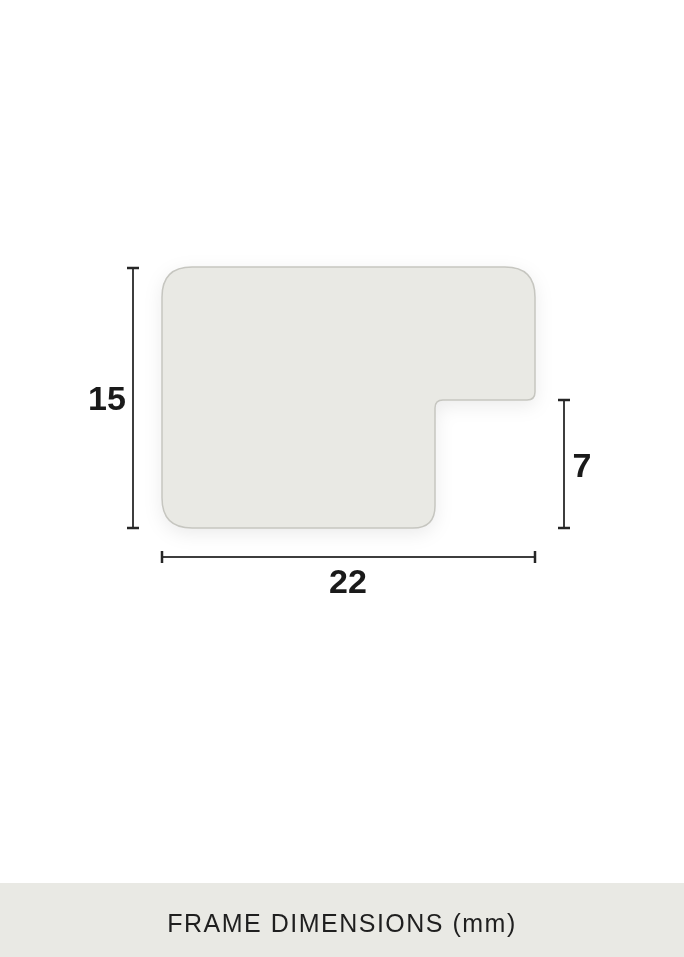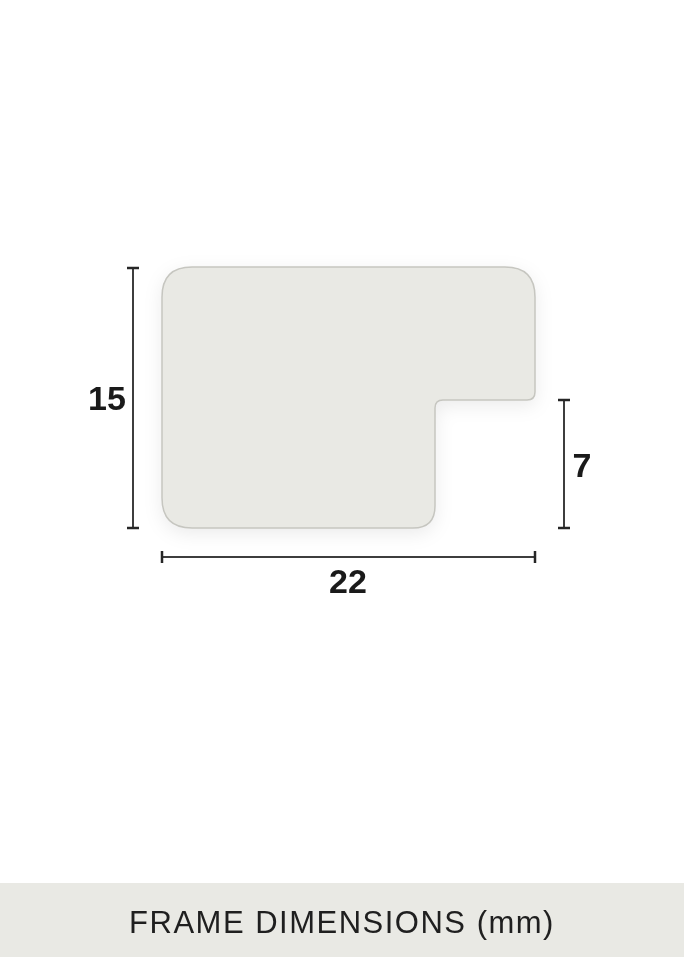--- a/index.html
+++ b/index.html
@@ -56,21 +56,21 @@
     position: absolute;
     left: 0; top: 883px;
     width: 684px; height: 74px;
     background: var(--footer-bg);
     display: flex;
     align-items: center;
     justify-content: center;
   }
   .footer-caption {
     color: var(--footer-text);
-    font-size: 31px;
+    font-size: 25px;
     font-weight: 400;
     letter-spacing: 1.5px;
     padding-top: 6px;
   }
 </style>
 </head>
 <body>
 
 <div class="stage">
 

